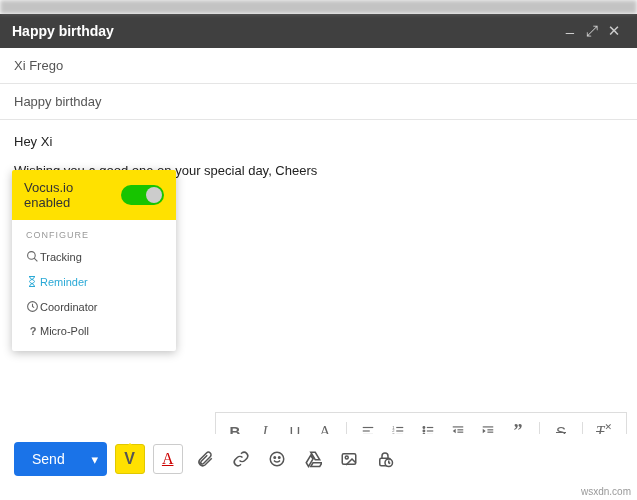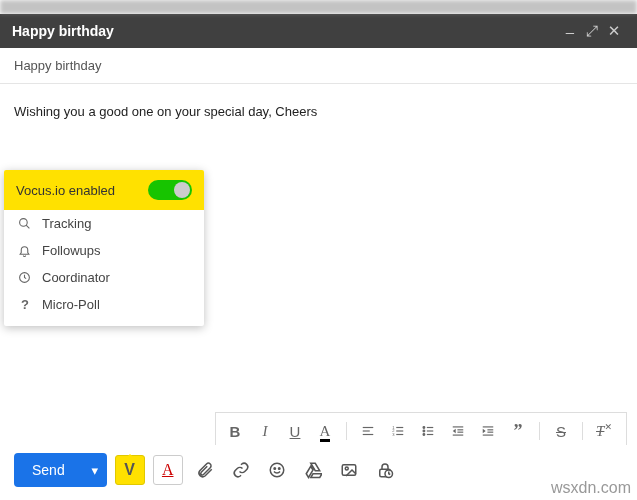--- a/index.html
+++ b/index.html
@@ -3,89 +3,92 @@
 <meta charset="utf-8">
 <style>
   html,body{margin:0;padding:0;font-family:Arial,Helvetica,sans-serif;font-size:13px;color:#222;background:#eee}
   .frame{width:637px;height:500px;position:relative;background:#fff;overflow:hidden}
   .topblur{height:14px;background:#888;filter:blur(2px);opacity:.5}
   .titlebar{background:#404040;color:#fff;height:34px;display:flex;align-items:center;padding:0 12px}
   .titlebar .title{font-weight:bold;font-size:14px;flex:1}
   .titlebar .wbtn{width:22px;text-align:center;cursor:pointer;color:#ccc;font-size:15px}
   .field{padding:10px 14px;border-bottom:1px solid #e5e5e5;font-size:13px;color:#555}
   .body{padding:10px 14px;font-size:13px;color:#222;line-height:1.8}
-  .vocus{position:absolute;left:4px;top:170px;width:200px;background:#fff;border-radius:2px;box-shadow:0 2px 10px rgba(0,0,0,.25);z-index:5}
+  .vocus{position:absolute;left:12px;top:170px;width:164px;background:#fff;border-radius:2px;box-shadow:0 2px 10px rgba(0,0,0,.25);z-index:5}
   .vocus-head{background:#ffe100;color:#333;font-size:13px;padding:10px 12px;display:flex;align-items:center;border-radius:2px 2px 0 0}
   .toggle{margin-left:auto;width:44px;height:20px;border-radius:10px;background:#17c400;position:relative}
   .toggle .knob{position:absolute;right:2px;top:2px;width:16px;height:16px;border-radius:50%;background:#ccc}
   .vocus-sec{font-size:9px;letter-spacing:1px;color:#999;padding:10px 14px 4px}
-  .vocus-item{display:flex;align-items:center;gap:10px;padding:6px 14px;font-size:13px;color:#444;cursor:pointer}
+  .vocus-item{display:flex;align-items:center;padding:6px 14px;font-size:11px;color:#444;cursor:pointer}
   .vocus-item .ic{width:14px;text-align:center;color:#666}
   .vocus-item.selected{color:#2aa9d6}
   .vocus-item.selected .ic{color:#2aa9d6}
   .vocus-bottom{height:8px}
   .toolbar{position:absolute;left:215px;right:10px;bottom:50px;height:36px;border:1px solid #ddd;background:#fff;display:flex;align-items:center;padding:0 6px;gap:4px}
   .tbtn{width:26px;height:26px;display:flex;align-items:center;justify-content:center;color:#666;cursor:pointer;font-size:15px}
   .tdiv{width:1px;height:18px;background:#ddd;margin:0 4px}
-  .bottombar{position:absolute;left:0;right:0;bottom:5px;height:50px;display:flex;align-items:center;padding:0 14px;gap:8px;background:#fff}
+  .bottombar{position:absolute;left:0;right:0;bottom:16px;height:50px;display:flex;align-items:center;padding:0 14px;gap:8px;background:#fff}
   .sendbtn{background:#1a73e8;color:#fff;border:none;height:34px;border-radius:4px 0 0 4px;padding:0 18px;font-size:14px;font-weight:500;cursor:pointer}
   .sendmore{background:#1a73e8;color:#fff;width:24px;height:34px;border-radius:0 4px 4px 0;display:flex;align-items:center;justify-content:center;cursor:pointer;margin-left:-8px}
   .chip{width:28px;height:28px;display:flex;align-items:center;justify-content:center;border-radius:3px;cursor:pointer;color:#555;font-size:16px}
   .chip.vocus-chip{background:#ffe100;border:1px solid #e0c800;font-weight:bold;color:#555;position:relative}
   .chip.vocus-chip:before{content:"";position:absolute;top:-8px;left:8px;border:6px solid transparent;border-bottom-color:#ffe100}
   .chip.font-chip{border:1px solid #ccc;color:#c00;font-family:Georgia,serif;text-decoration:underline}
   .underline-a{display:inline-block;position:relative;font-family:Georgia,serif}
   .underline-a .bar{position:absolute;left:0;right:0;bottom:-2px;height:3px;background:#000}
-  .watermark{position:absolute;right:6px;bottom:3px;font-size:16px;color:#999}
+  .watermark{position:absolute;right:6px;bottom:3px;font-size:10px;color:#999}
   svg{display:block}
 </style>
 </head>
 <body>
 
 <div class="frame">
   <div class="topblur"></div>
 
   <div class="titlebar">
     <span class="title">Happy birthday</span>
     <span class="wbtn">–</span>
     <span class="wbtn">⤢</span>
     <span class="wbtn">✕</span>
   </div>
 
+  <div class="field">Xi Frego</div>
   <div class="field">Happy birthday</div>
 
   <div class="body">
+    <div>Hey Xi</div>
     <div style="height:6px"></div>
     <div>Wishing you a good one on your special day, Cheers</div>
   </div>
 
   <div class="vocus">
     <div class="vocus-head">
       <span>Vocus.io enabled</span>
       <div class="toggle">
           <div class="knob"></div>
         </div>
     </div>
+    <div class="vocus-sec">CONFIGURE</div>
 
     <div class="vocus-item">
       <span class="ic">
         <svg width="13" height="13" viewBox="0 0 24 24" fill="none" stroke="currentColor" stroke-width="2">
             <circle cx="10" cy="10" r="7"></circle>
             <line x1="21" y1="21" x2="15" y2="15"></line>
           </svg>
       </span>
       <span>Tracking</span>
     </div>
-    <div class="vocus-item">
+    <div class="vocus-item selected">
       <span class="ic">
-        <svg width="13" height="13" viewBox="0 0 24 24" fill="none" stroke="currentColor" stroke-width="2">
-            <path d="M18 16v-5a6 6 0 10-12 0v5l-2 3h16l-2-3zM10 21a2 2 0 004 0"></path>
+        <svg width="12" height="13" viewBox="0 0 24 24" fill="none" stroke="currentColor" stroke-width="2">
+            <path d="M6 2h12M6 22h12M7 2c0 6 10 6 10 10s-10 4-10 10M17 2c0 6-10 6-10 10s10 4 10 10"></path>
           </svg>
       </span>
-      <span>Followups</span>
+      <span>Reminder</span>
     </div>
     <div class="vocus-item">
       <span class="ic">
         <svg width="13" height="13" viewBox="0 0 24 24" fill="none" stroke="currentColor" stroke-width="2">
             <circle cx="12" cy="12" r="9"></circle>
             <path d="M12 7v5l3 2"></path>
           </svg>
       </span>
       <span>Coordinator</span>
     </div>

